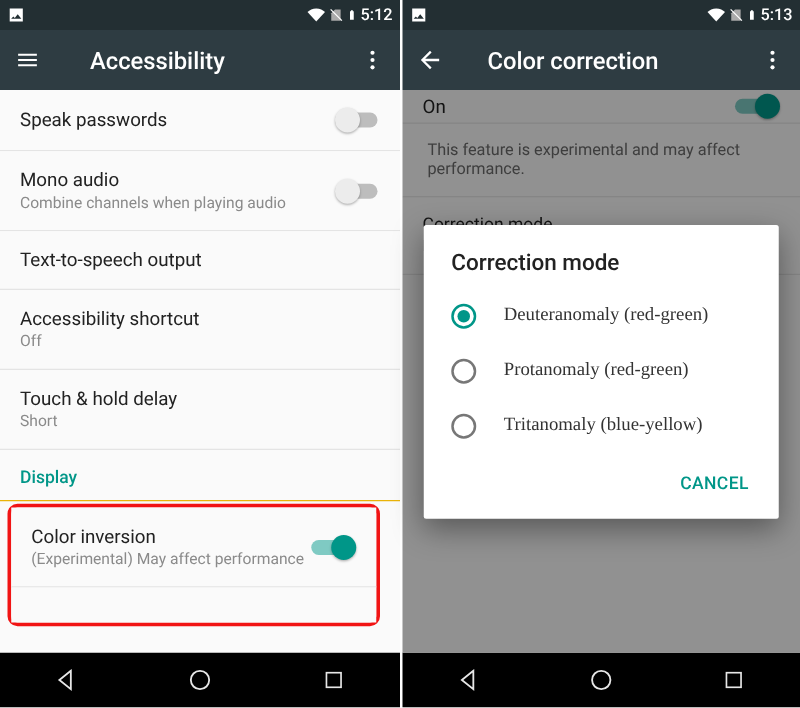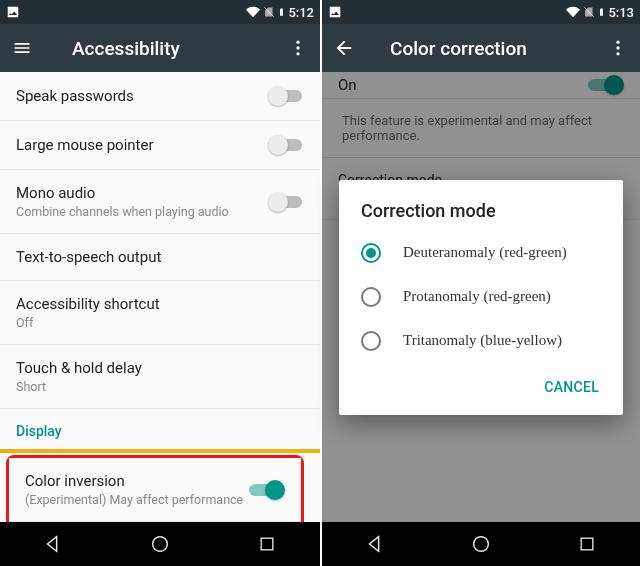--- a/index.html
+++ b/index.html
@@ -59,21 +59,21 @@
     background: #fafafa;
   }
   .row .txt { flex:1; }
   .row .primary { font-size: 15px; color: #222; }
   .row .secondary { font-size: 12.5px; color: #8a8a8a; margin-top: 2px;}
   .section-header {
     padding: 14px 16px 10px 16px;
     font-size: 14px;
     font-weight: 500;
     color: #009688;
-    border-bottom: 4px solid #eab308;
+    border-bottom: 1px solid #eab308;
   }
   .switch {
     width: 36px; height: 20px; position: relative;
   }
   .switch .track {
     position:absolute; top:4px; left:0; width:34px; height:12px;
     background:#bdbdbd; border-radius:10px;
   }
   .switch .thumb {
     position:absolute; top:0; left:0; width:20px; height:20px;
@@ -181,29 +181,20 @@
       <div class="txt">
           <div class="primary">Speak passwords</div>
         </div>
       <div class="switch">
           <div class="track"></div>
           <div class="thumb"></div>
         </div>
     </div>
     <div class="row">
       <div class="txt">
-          <div class="primary">Large mouse pointer</div>
-        </div>
-      <div class="switch">
-          <div class="track"></div>
-          <div class="thumb"></div>
-        </div>
-    </div>
-    <div class="row">
-      <div class="txt">
         <div class="primary">Mono audio</div>
         <div class="secondary">Combine channels when playing audio</div>
       </div>
       <div class="switch">
           <div class="track"></div>
           <div class="thumb"></div>
         </div>
     </div>
     <div class="row">
       <div class="txt">

